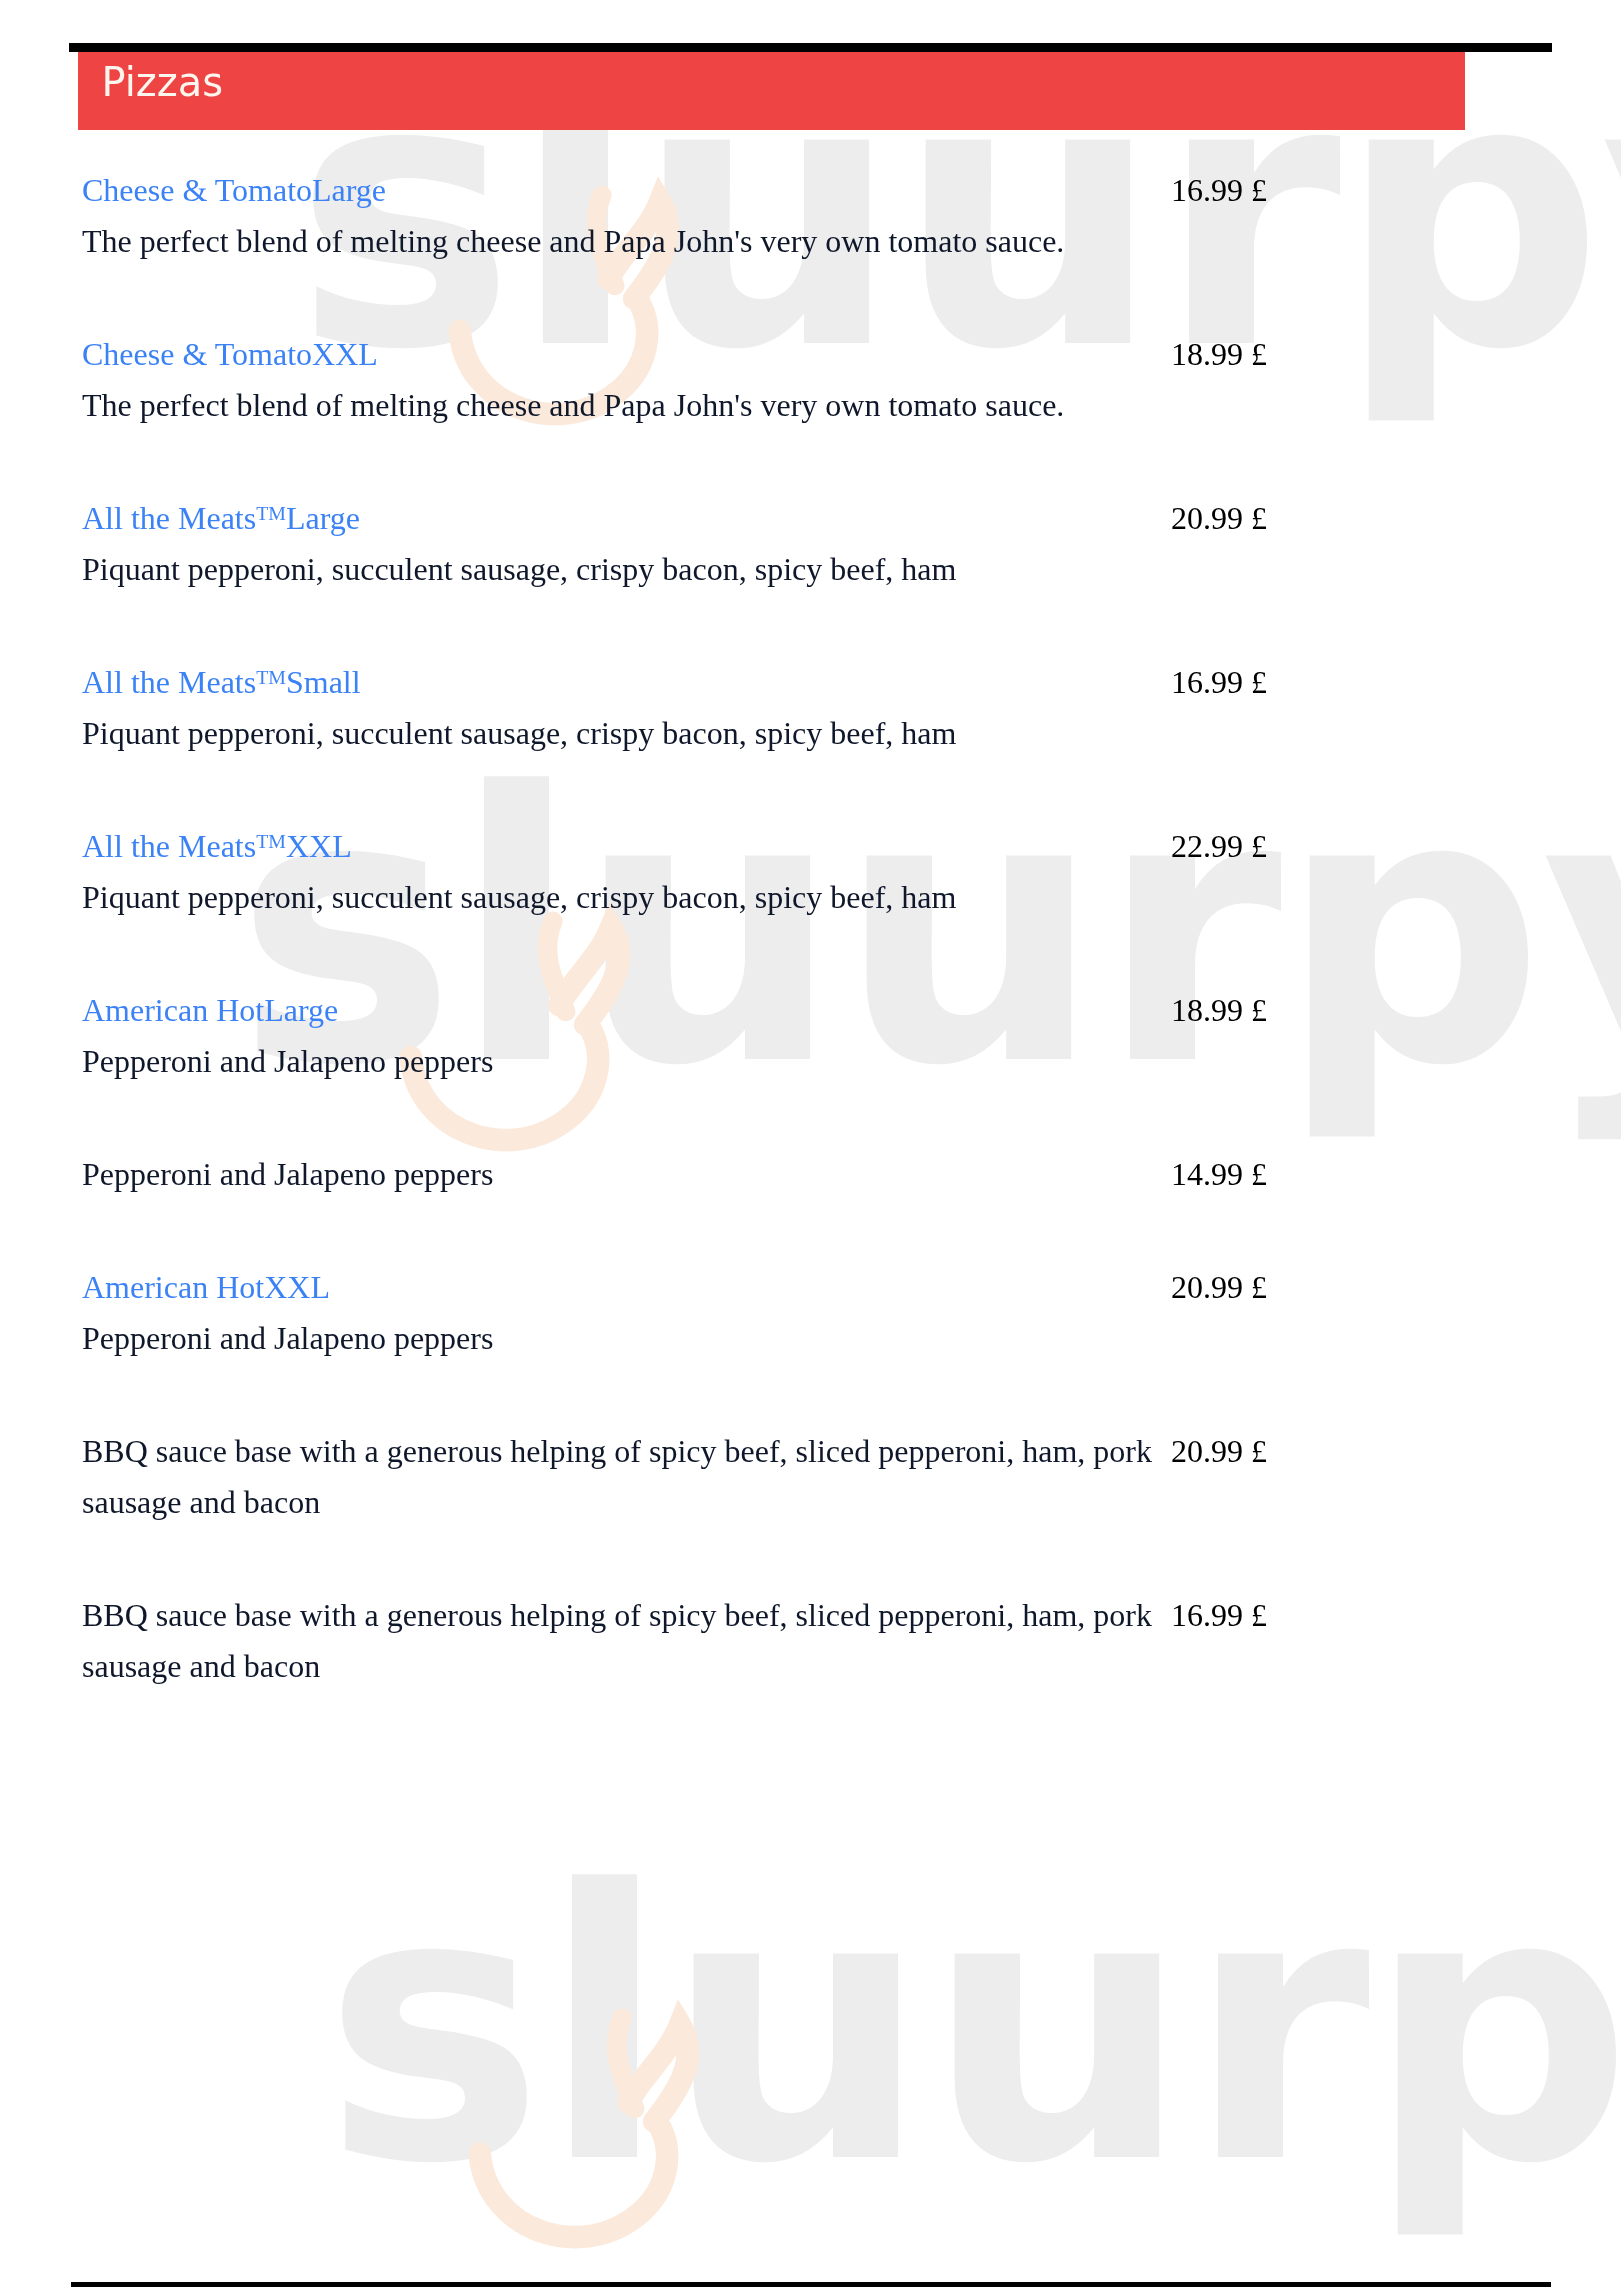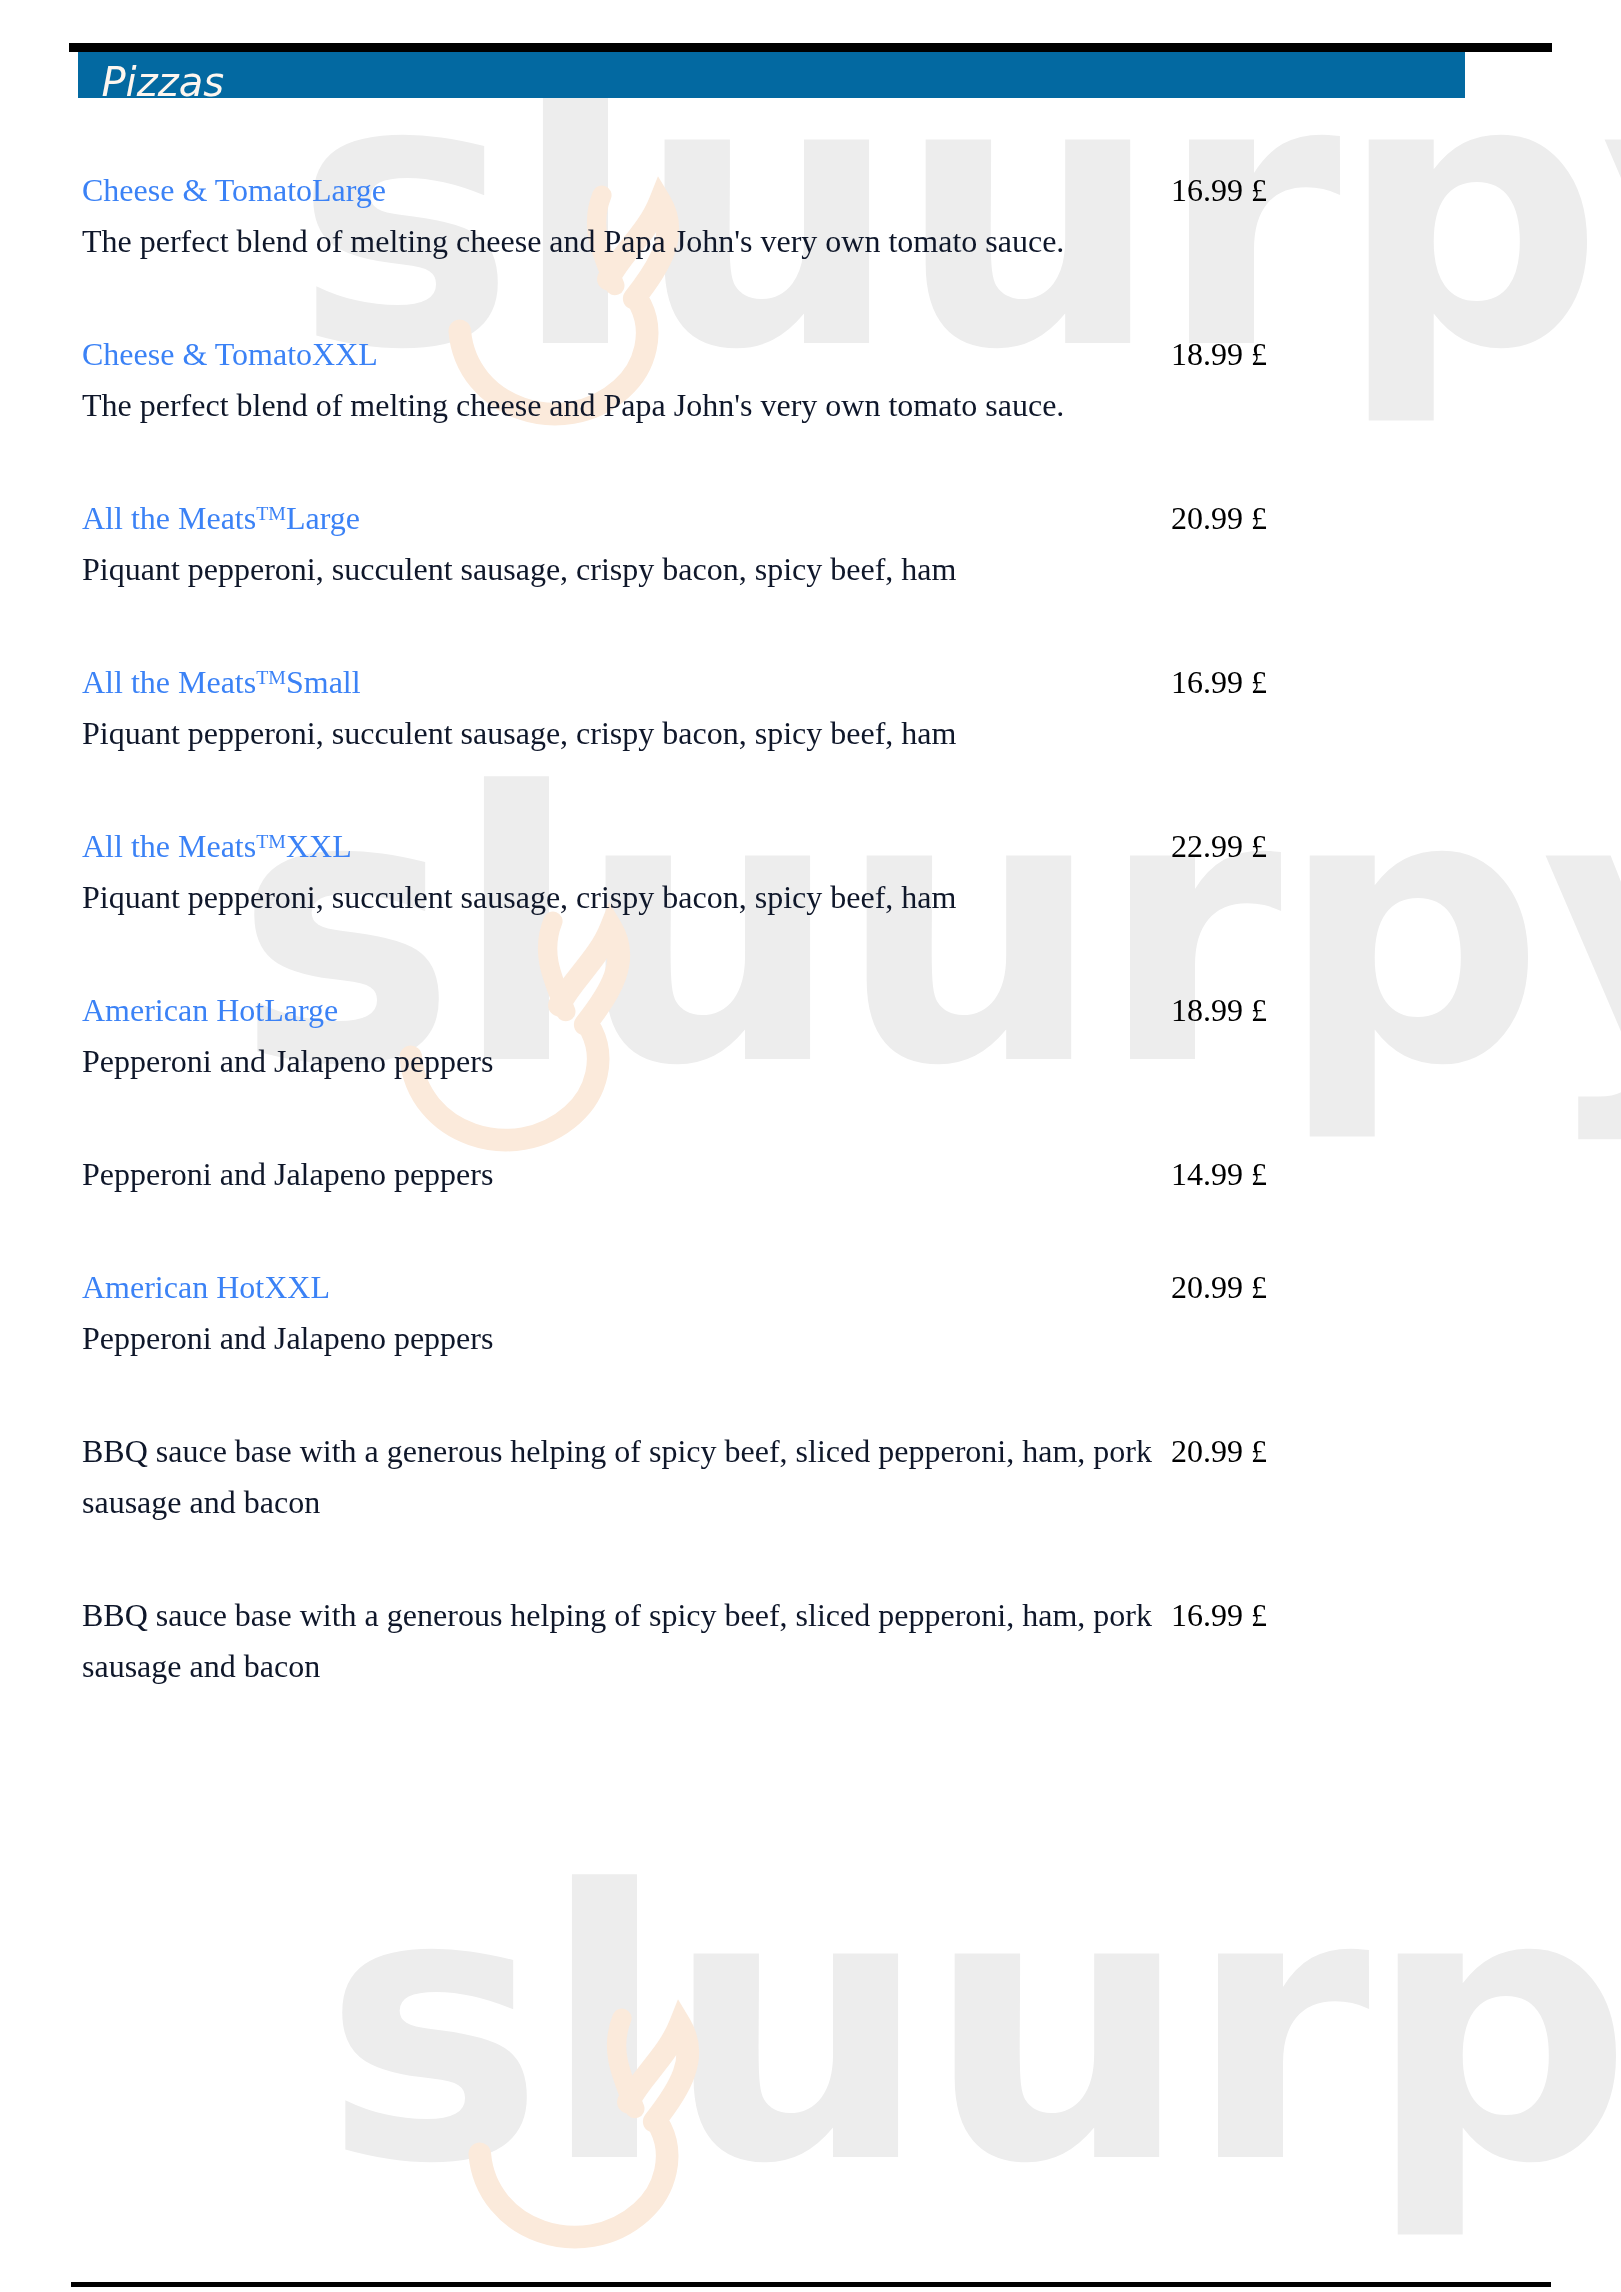--- a/index.html
+++ b/index.html
@@ -59,24 +59,23 @@
     width: 1483px;
     height: 8.8px;
     background: #000000;
     z-index: 3;
   }
   .section-bar {
     position: absolute;
     left: 78px;
     top: 52px;
     width: 1387px;
-    height: 46px;
-    background: #0369a1;
+    height: 78px;
+    background: #ef4444;
     z-index: 2;
-    font-style: italic;
   }
   .section-bar-label {
     position: absolute;
     left: 23.5px;
     top: 5.9px;
     font-family: "DejaVu Sans", "Liberation Sans", sans-serif;
     font-size: 40px;
     font-weight: 400;
     color: #fdf6ef;
     line-height: 1.2;

